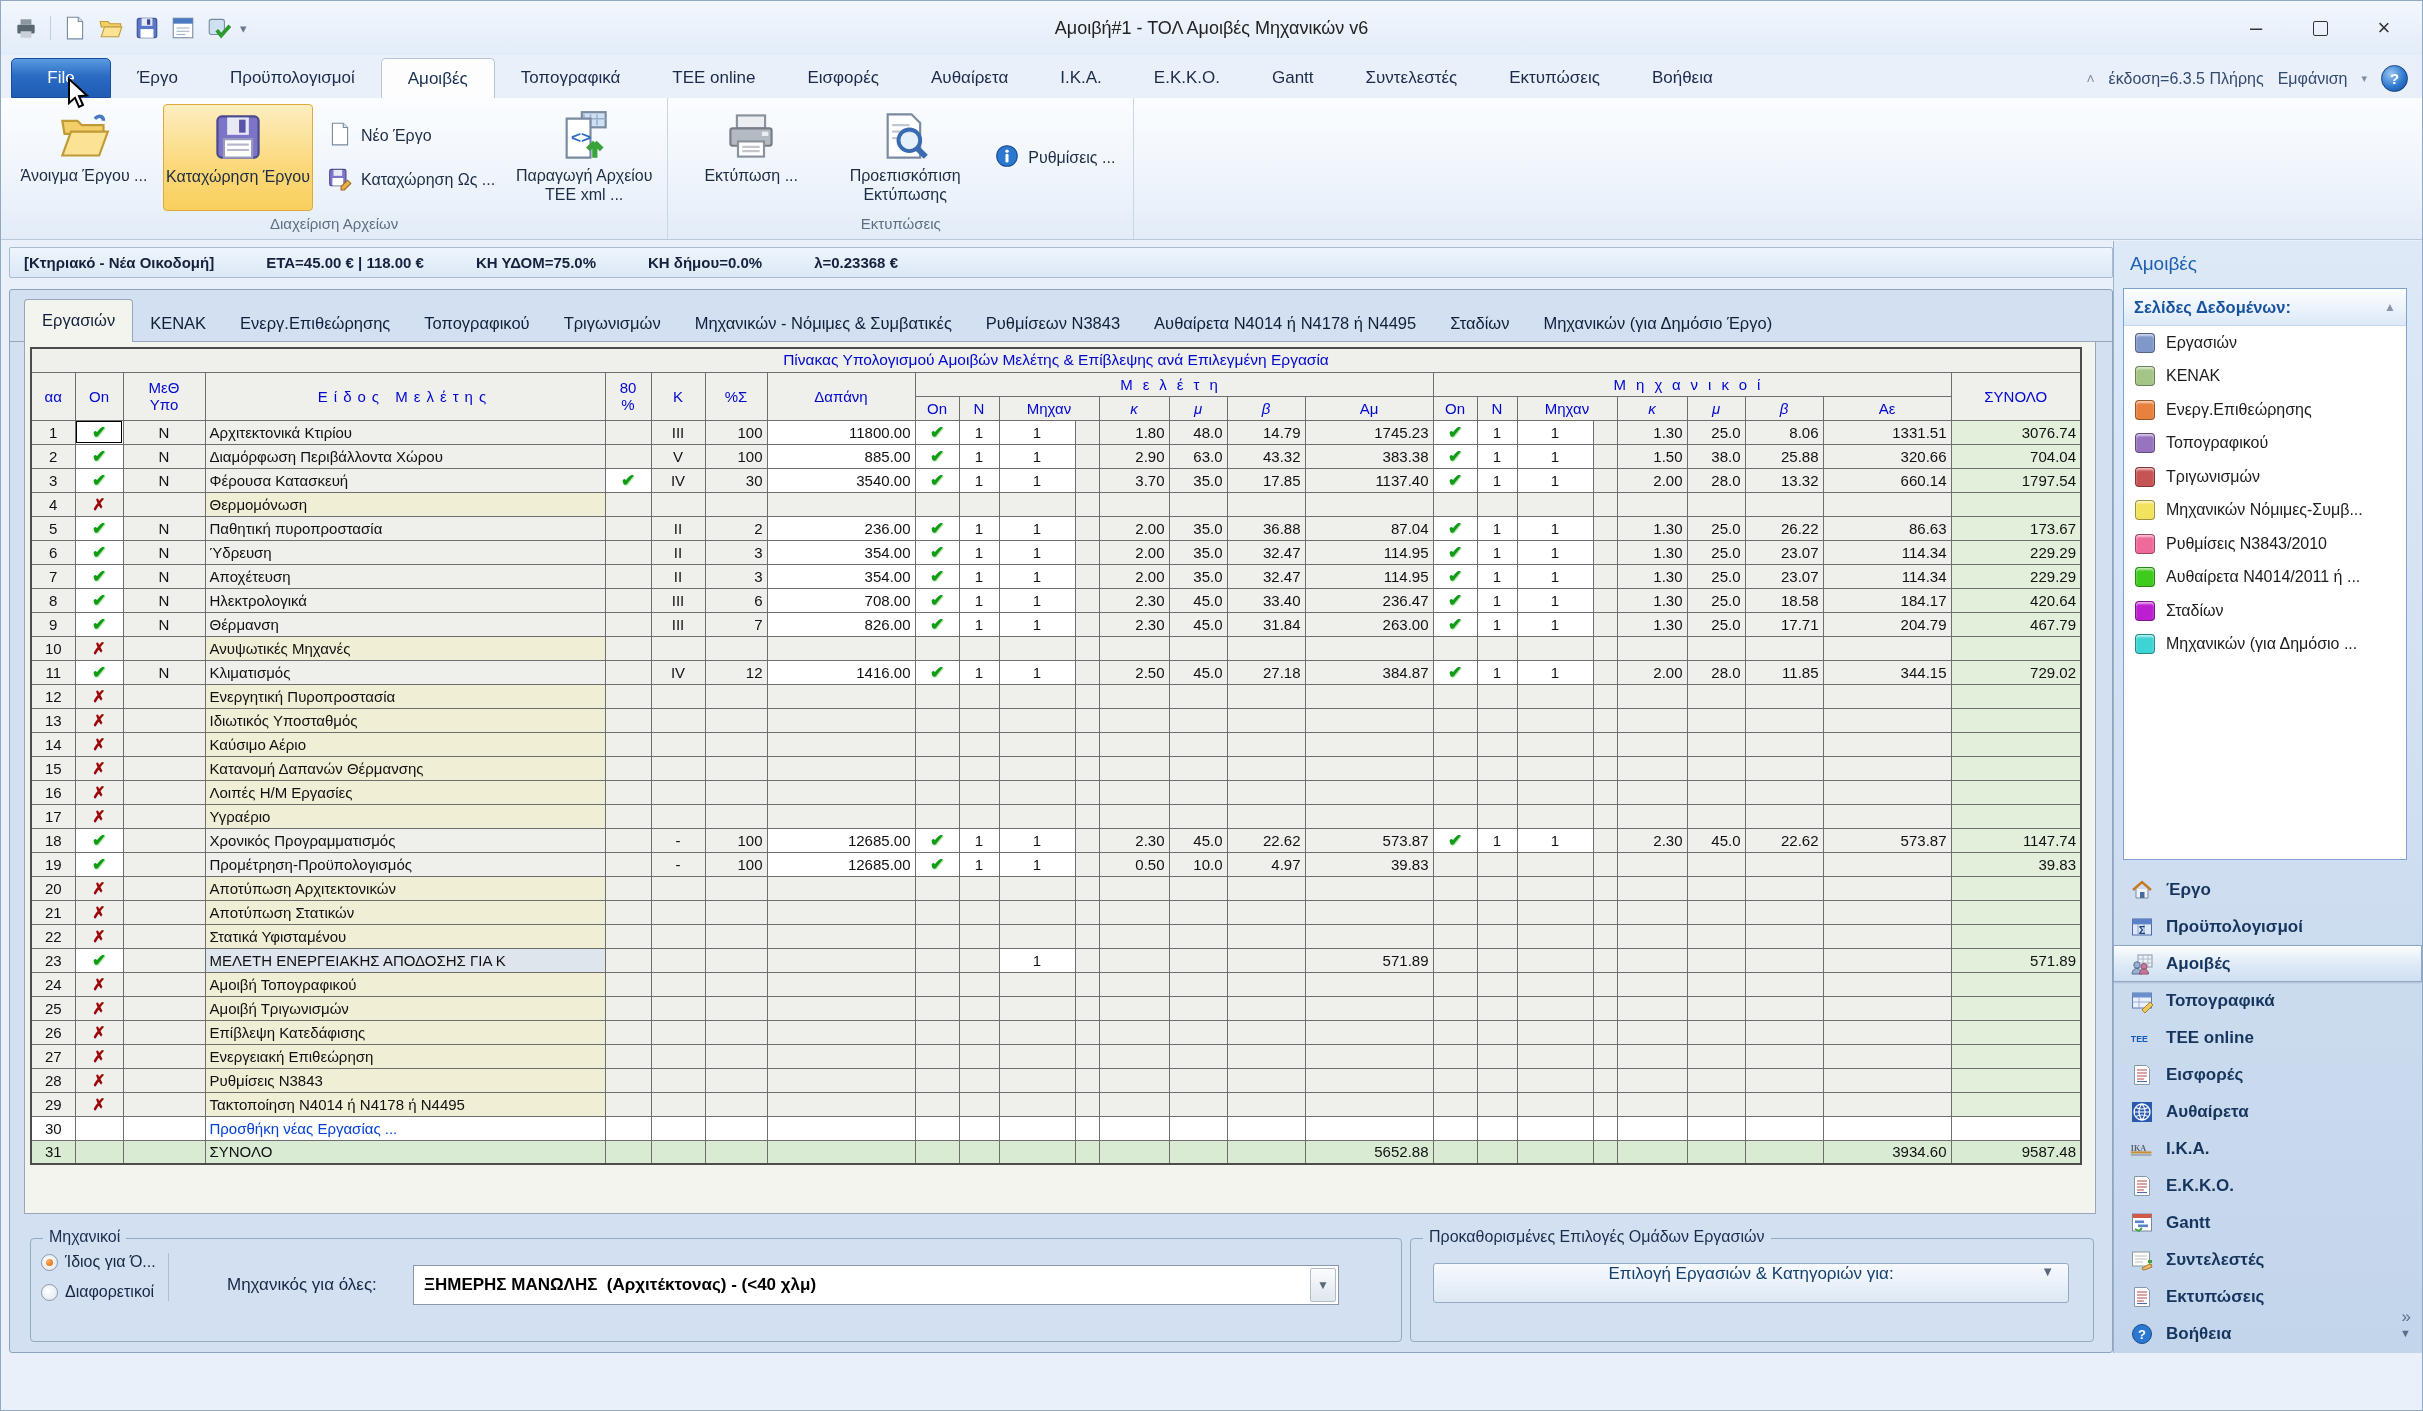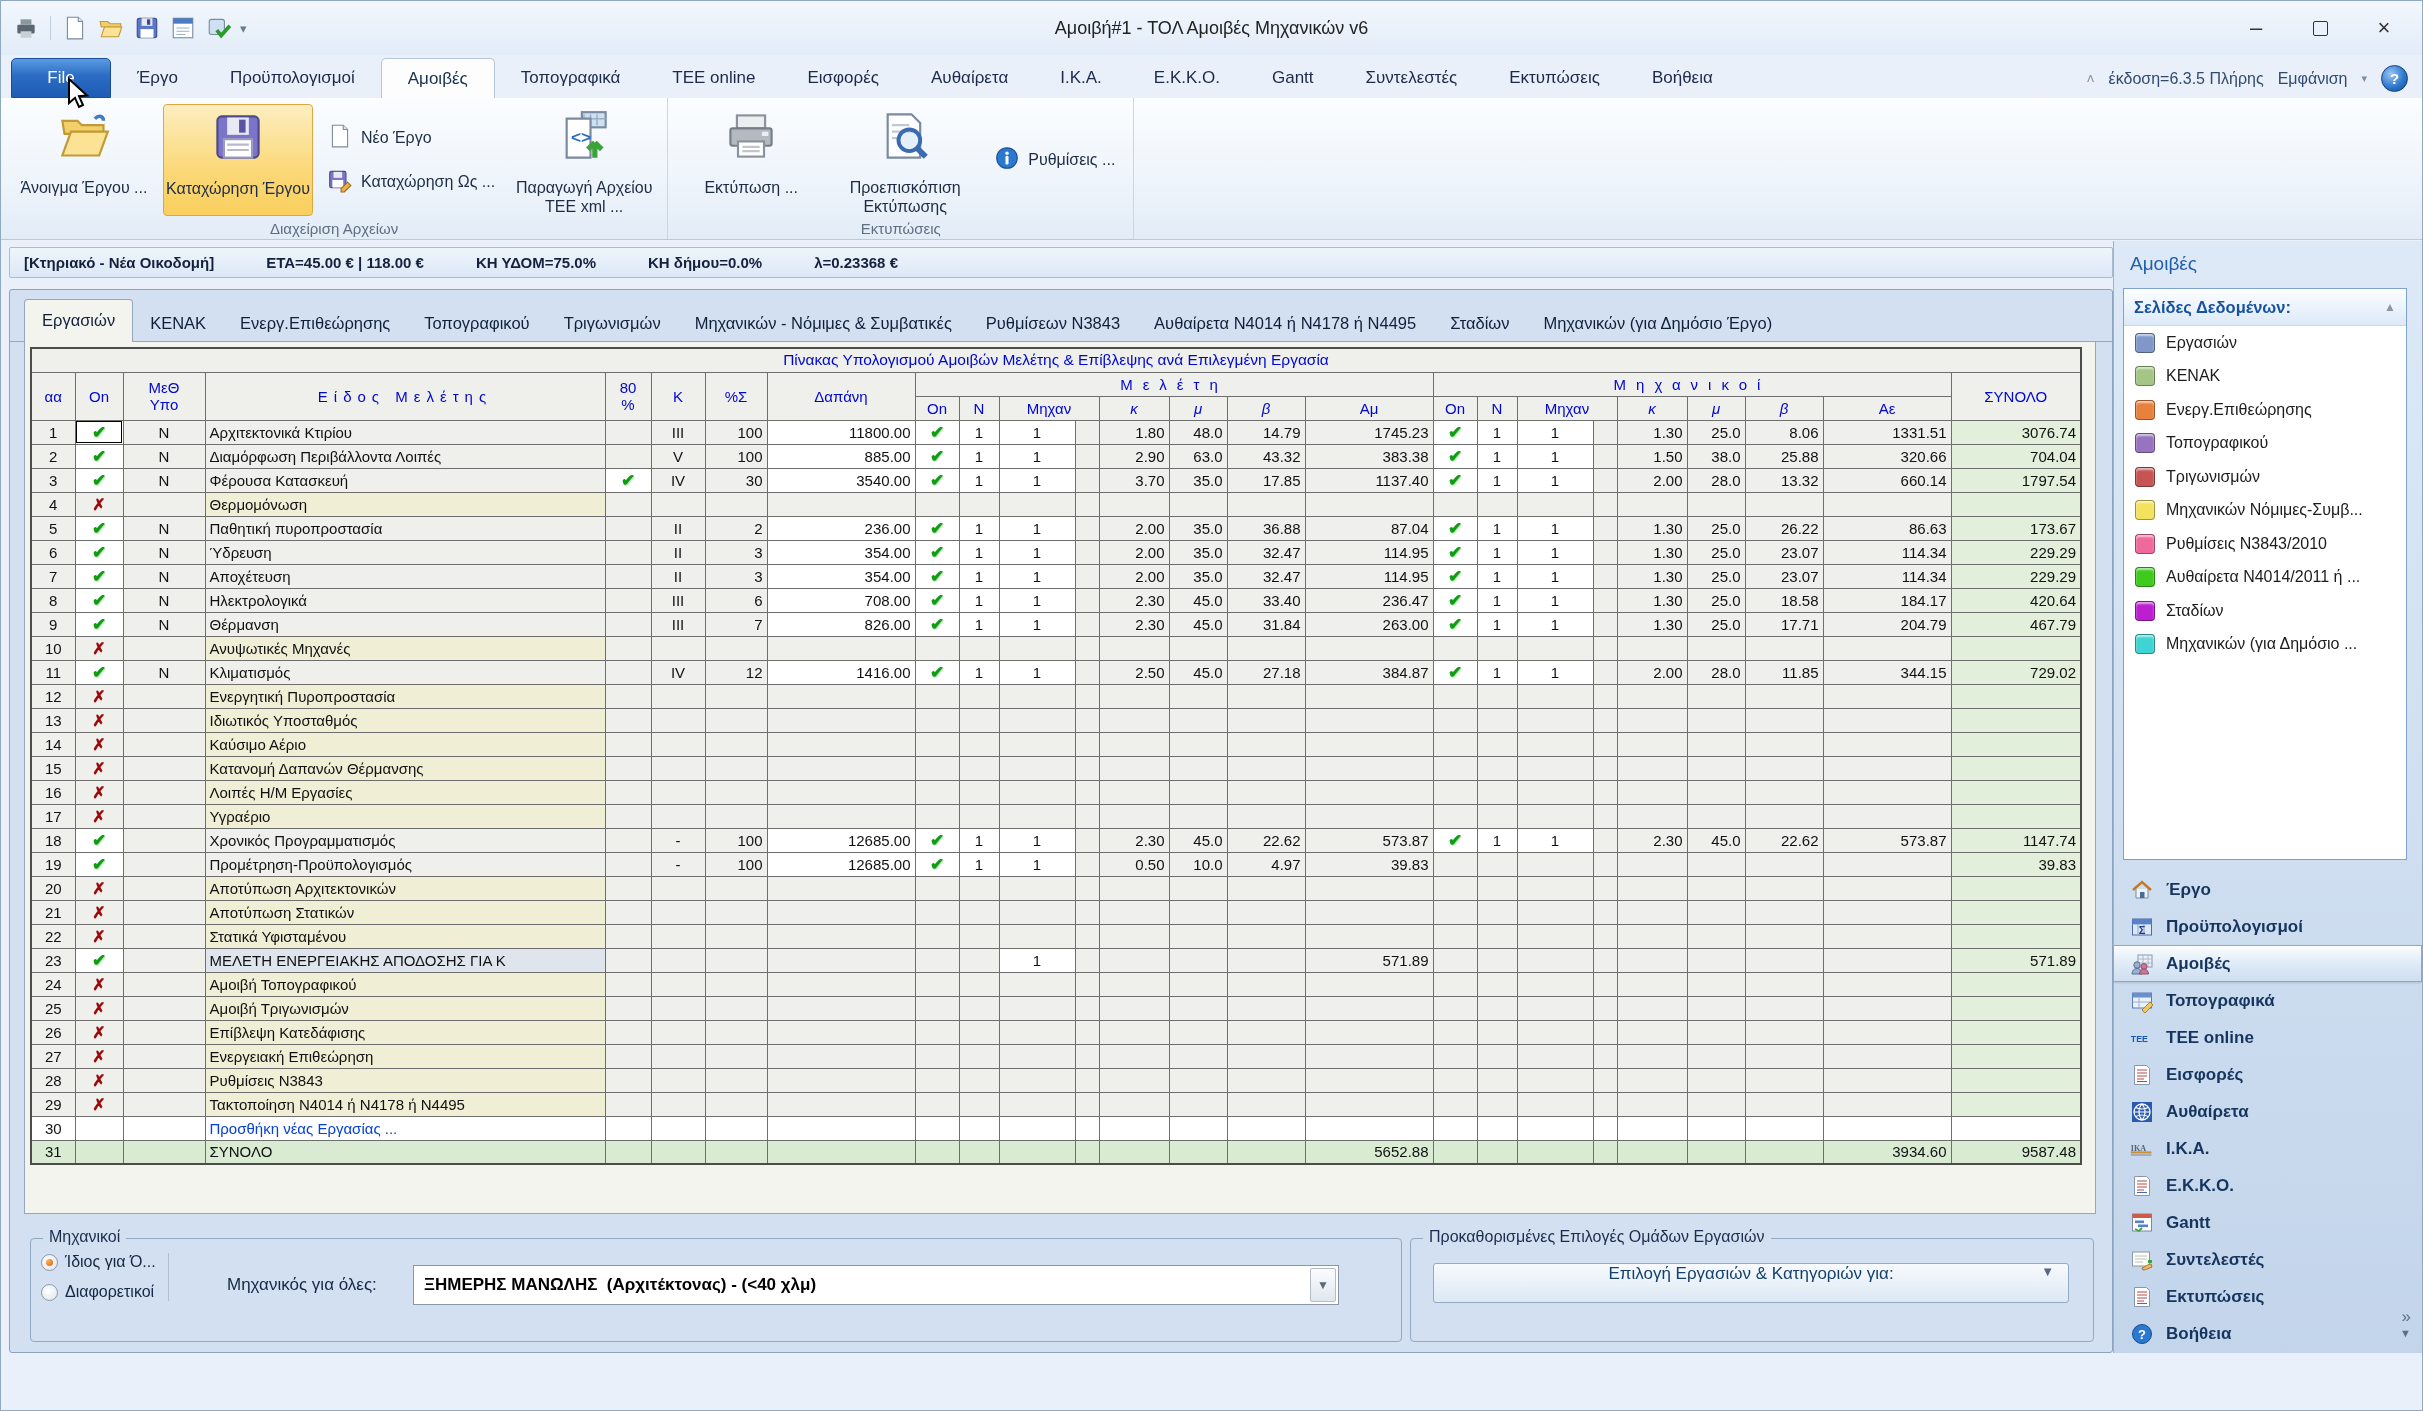--- a/index.html
+++ b/index.html
@@ -39,21 +39,21 @@
   
   .ribbon{position:absolute;top:97px;left:0;right:0;height:142px;
     background:linear-gradient(#fbfdff,#eef4fb 60%,#e2ecf7);border-bottom:1px solid #b9c9da;display:flex;}
   .rgroup{height:100%;position:relative;display:flex;flex-direction:column;border-right:1px solid #c9d6e4;}
   .rbtns{flex:1;display:flex;align-items:stretch;padding:6px 8px 2px 8px;gap:4px;}
   .glabel{height:26px;text-align:center;color:#5f6f82;font-size:15px;line-height:22px;}
   .rlarge{width:150px;display:flex;flex-direction:column;align-items:center;justify-content:flex-start;
     padding-top:6px;border-radius:4px;}
   .rlarge .ric{width:52px;height:52px;}
   .rlarge .ric svg{width:52px;height:52px;}
-  .rlarge .rlab{margin-top:16px;font-size:16px;color:#1c2c44;text-align:center;line-height:19px;}
+  .rlarge .rlab{margin-top:4px;font-size:16px;color:#1c2c44;text-align:center;line-height:19px;}
   .rlarge.hl{background:linear-gradient(#fdeec0,#fbd878 60%,#f9cf5e);border:1px solid #dfa83f;}
   .rstack{display:flex;flex-direction:column;justify-content:center;gap:14px;padding:0 10px;}
   .rsmall{display:flex;align-items:center;gap:8px;font-size:16px;color:#1c2c44;}
   .rsmall svg{width:26px;height:26px;}
 
   
   .infobar{position:absolute;top:246px;left:8px;width:2104px;height:31px;
     background:linear-gradient(#eef5fc,#dcE8f6);border:1px solid #a9bccf;border-radius:2px;
     display:flex;align-items:center;gap:52px;padding:0 14px;
     font-size:15px;font-weight:bold;color:#15203c;}
@@ -441,21 +441,21 @@
               <td class="num ">1.30</td>
               <td class="num ">25.0</td>
               <td class="num ">8.06</td>
               <td class="num ">1331.51</td>
               <td class="num g">3076.74</td>
             </tr>
             <tr>
               <td class="ctr ">2</td>
               <td class="ctr w"><span class="chk">✔</span></td>
               <td class="ctr ">N</td>
-              <td>Διαμόρφωση Περιβάλλοντα Λοιπές</td>
+              <td>Διαμόρφωση Περιβάλλοντα Χώρου</td>
               <td class="ctr"></td>
               <td class="ctr ">V</td>
               <td class="num ">100</td>
               <td class="num w">885.00</td>
               <td class="ctr w"><span class="chk">✔</span></td>
               <td class="ctr w">1</td>
               <td class="ctr w">1</td>
               <td></td>
               <td class="num ">2.90</td>
               <td class="num ">63.0</td>

